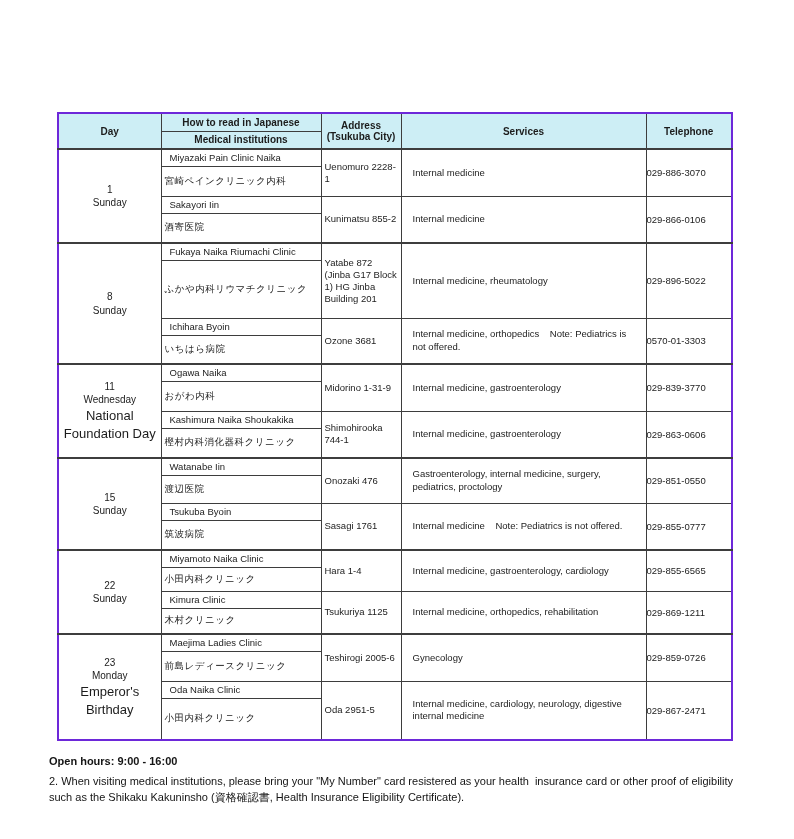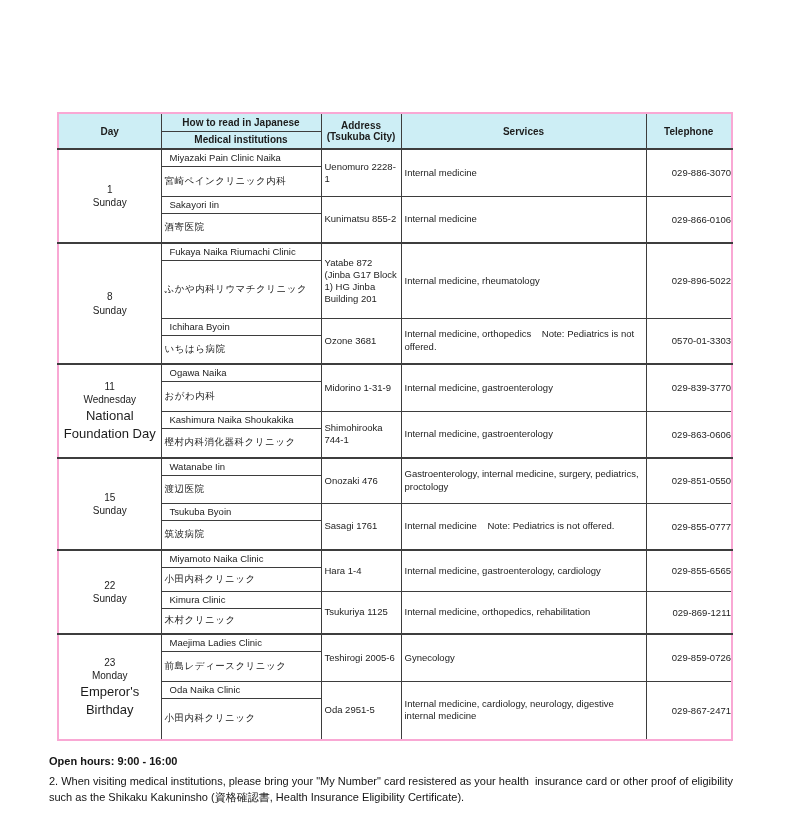--- a/index.html
+++ b/index.html
@@ -8,40 +8,40 @@
     position:relative; width:794px; height:839px; background:#ffffff;
     font-family:"Liberation Sans", sans-serif; color:#1c1c1c; overflow:hidden;
   }
   .title {
     position:absolute; top:57px; left:0; width:100%;
     text-align:center; font-size:15.5px; color:#111;
   }
   table.sched {
     position:absolute; left:57px; top:112px; width:674px;
     border-collapse:collapse; table-layout:fixed;
-    border:2px solid #f9a8d4;
+    border:2px solid #6d28d9;
   }
   table.sched th, table.sched td {
     border:1px solid #3d3d3d; vertical-align:middle;
     font-size:9.5px; overflow:hidden;
   }
   table.sched th {
     background:#cdeef5; font-size:10px; font-weight:bold;
     text-align:center; padding:1px 2px;
   }
   .pre2 { white-space:pre-line; }
   .thick-b { border-bottom:2px solid #3d3d3d !important; }
   .day-cell { text-align:center; line-height:1.35; }
   .day-num, .day-week { display:block; font-size:10px; }
   .day-holiday { display:block; font-size:13px; }
   .name-en { padding:1px 8px; }
   .name-ja { padding:2px 3px; font-size:10px; letter-spacing:0.5px; }
   .addr { padding:9px 3px; line-height:1.25; }
-  .svc { padding:1px 3px; white-space:pre-wrap; line-height:1.3; }
-  .tel { text-align:right;margin-left:6px; }
+  .svc { padding:1px 11px; white-space:pre-wrap; line-height:1.3; }
+  .tel { text-align:left;margin-left:6px; }
   .footer {
     position:absolute; left:49px; top:754px; width:692px;
     font-size:11px; line-height:1.4; color:#141414;
   }
   .open-hours { font-weight:bold; margin-bottom:5px; }
   .note1 { margin-bottom:9px; }
   .note2 { white-space:pre-wrap; }
 </style>
 </head>
 <body>

